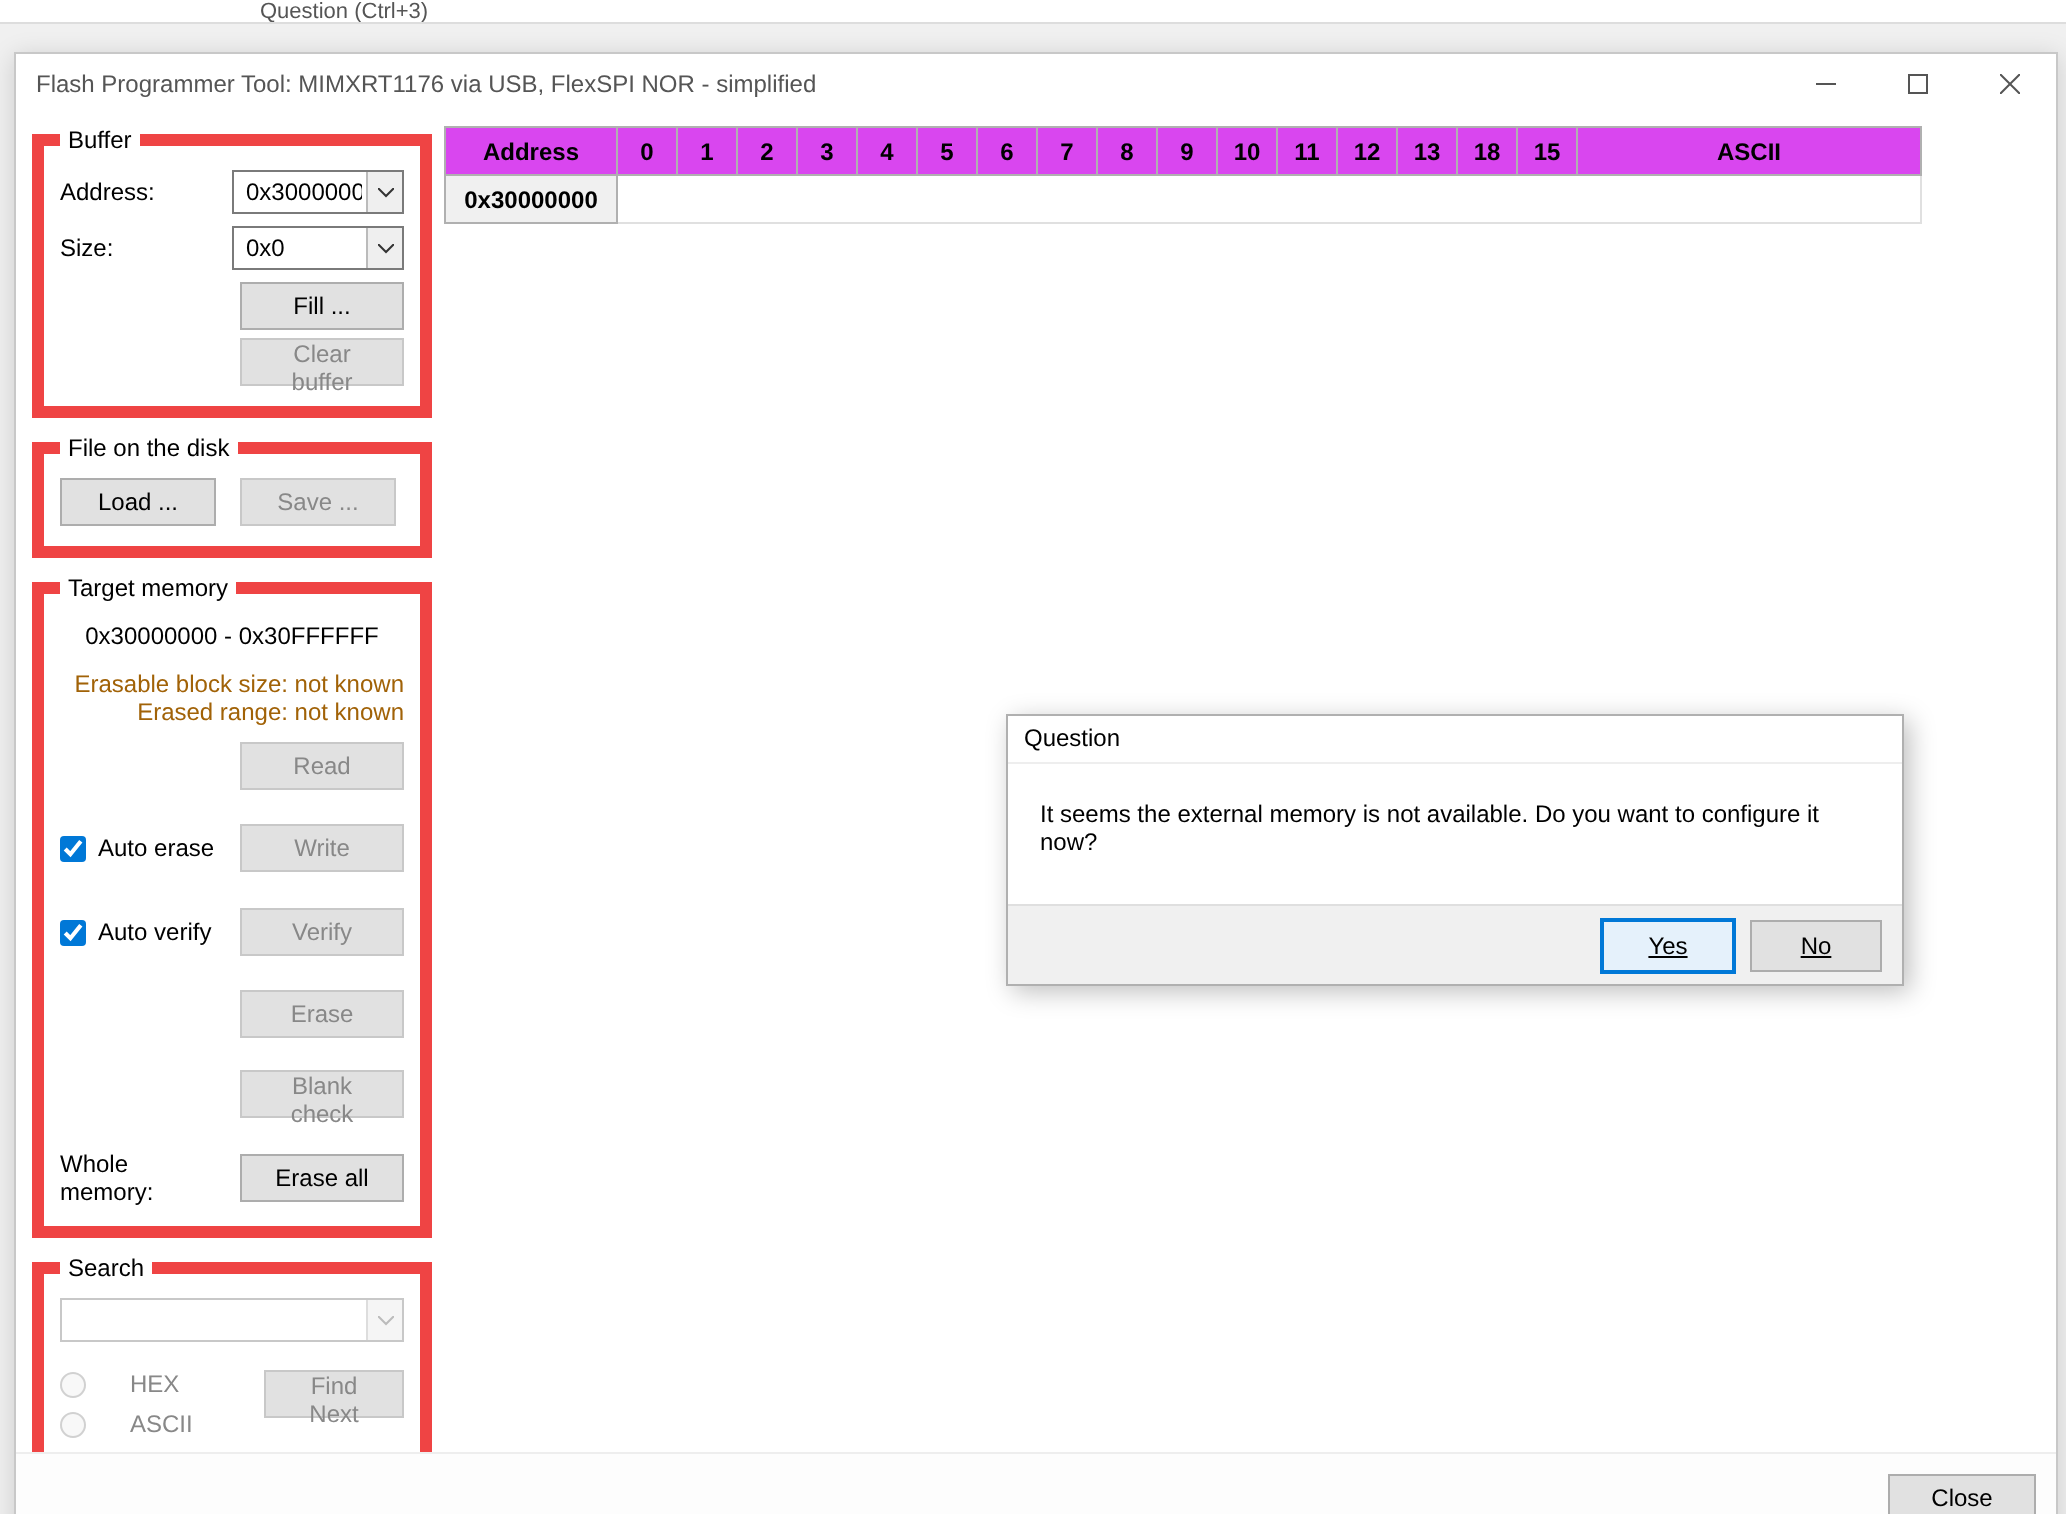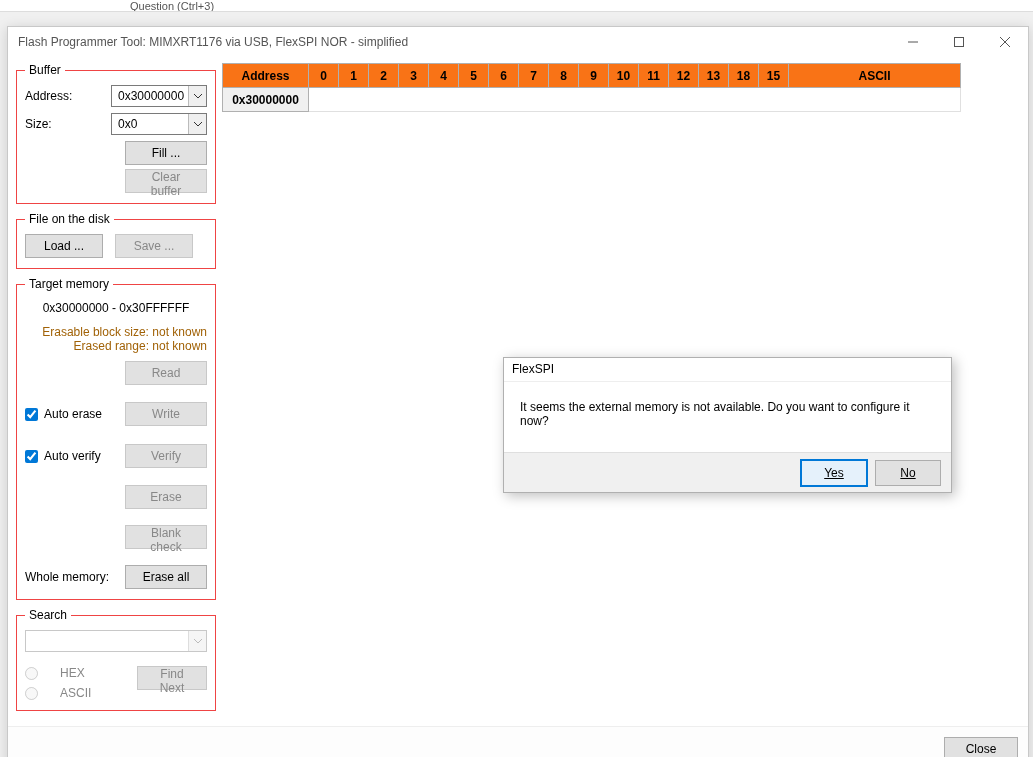--- a/index.html
+++ b/index.html
@@ -8,21 +8,21 @@
     .window { position: absolute; left: 7px; top: 26px; width: 1022px; height: 745px; background: #fff; border: 1px solid #c8c8c8; box-shadow: 0 2px 12px rgba(0,0,0,.15); }
     .titlebar { height: 30px; display: flex; align-items: center; padding: 0 0 0 10px; color: #555; }
     .titlebar .spacer { flex: 1; }
     .titlebar .sys-btn { width: 46px; height: 30px; display: flex; align-items: center; justify-content: center; color: #555; }
     .titlebar .sys-btn svg { width: 10px; height: 10px; }
 
     .content { position: absolute; top: 30px; left: 0; right: 0; bottom: 44px; display: flex; }
     .leftcol { width: 208px; padding: 6px 0 6px 8px; }
     .rightcol { flex: 1; padding: 6px 10px 6px 6px; position: relative; }
 
-    fieldset.grp { border: 1px solid #ef4444; margin: 0 0 8px 0; padding: 8px 8px 10px 8px; }
+    fieldset.grp { border: 6px solid #ef4444; margin: 0 0 8px 0; padding: 8px 8px 10px 8px; }
     fieldset.grp > legend { padding: 0 4px; color: #000; }
 
     .row { display: flex; align-items: center; margin-bottom: 6px; }
     .row label.lbl { width: 86px; }
     .combo { position: relative; flex: 1; }
     .combo input { width: 100%; height: 22px; padding: 2px 20px 2px 6px; border: 1px solid #7a7a7a; background: #fff; }
     .combo .chev { position: absolute; right: 1px; top: 1px; width: 18px; height: 20px; border-left: 1px solid #bbb; display:flex; align-items:center; justify-content:center; background:#efefef; }
 
     button.btn { height: 24px; border: 1px solid #adadad; background: #e1e1e1; padding: 0 10px; cursor: default; }
     button.btn:disabled { color: #888; background: #e1e1e1; border-color: #c8c8c8; }
@@ -38,21 +38,21 @@
     .tgtgrid { display:grid; grid-template-columns: 1fr 82px; gap:16px 8px; align-items:center; }
     .kv { text-align:right; color:#a16207; }
 
     .searchgrp .srow { display:flex; gap:8px; align-items:center; }
     .radios { display:flex; flex-direction:column; gap:6px; margin-top:10px;}
     .radios label { display:flex; align-items:center; gap:20px; color:#888; }
     input[type=radio], input[type=checkbox] { accent-color: #0078d7; margin:0 2px 0 0; }
 
     
     .hextable { border-collapse: collapse; background:#f5f5f5; }
-    .hextable th, .hextable td { border: 1px solid #b0b0b0; text-align:center; font-weight:bold; background:#f97316; height:24px; }
+    .hextable th, .hextable td { border: 1px solid #b0b0b0; text-align:center; font-weight:bold; background:#d946ef; height:24px; }
     .hextable td.addr, .hextable th.addr { width: 86px; }
     .hextable .bcol { width: 30px; }
     .hextable th.ascii { width: 172px; }
     .hextable tr.data td { background:#fff; font-weight:bold; }
     .hextable tr.data td.addr { background:#f0f0f0; }
     .hextable tr.data td.empty { background:#fff; border:1px solid #e0e0e0; border-top:1px solid #b0b0b0;}
 
     .footer { position:absolute; bottom:0; left:0; right:0; height:44px; border-top:1px solid #eee; display:flex; justify-content:flex-end; align-items:center; padding:0 10px; background:#fdfdfd;}
     .footer button { width:74px; height:24px; }
 
@@ -222,21 +222,21 @@
         </thead>
         <tbody>
           <tr class="data">
             <td class="addr">0x30000000</td>
             <td class="empty" colspan="17"></td>
           </tr>
         </tbody>
       </table>
 
       <div class="dialog">
-        <div class="dcap">FlexSPI</div>
+        <div class="dcap">Question</div>
         <div class="dmsg">It seems the external memory is not available. Do you want to configure it now?</div>
         <div class="dbtns">
           <button class="btn default">Yes</button>
           <button class="btn">No</button>
         </div>
       </div>
     </div>
   </div>
 
   <div class="footer">

